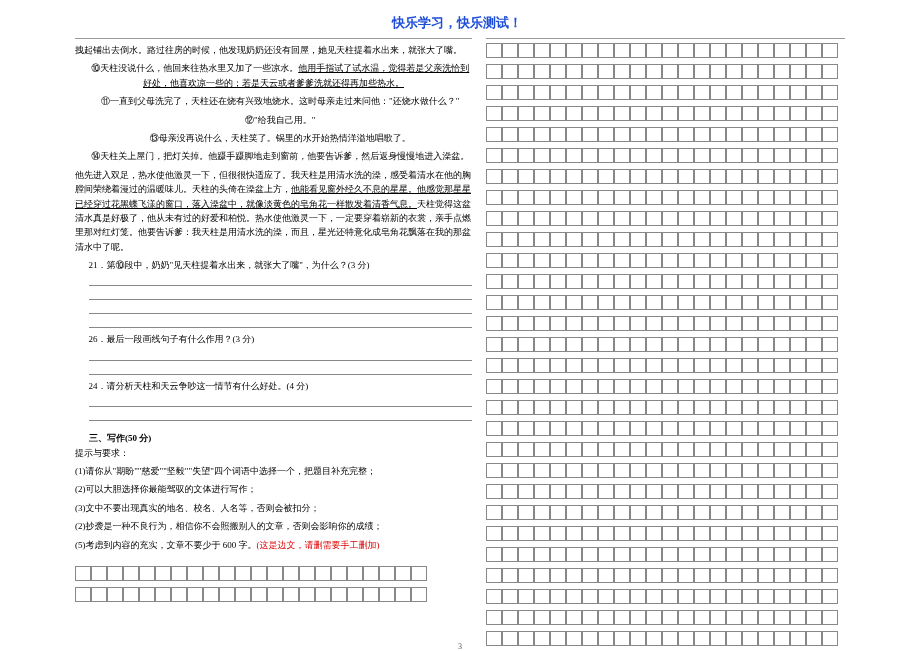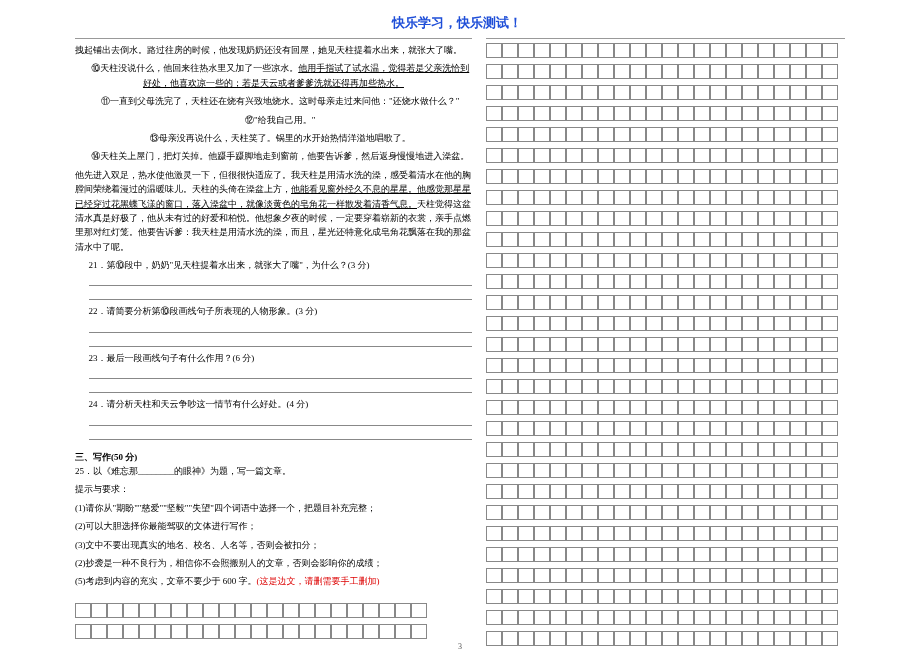--- a/index.html
+++ b/index.html
@@ -47,20 +47,21 @@
   .blank-line {
     border-bottom: 0.5px solid #888;
     height: 13px;
     margin: 1px 0;
     margin-left: 1.5em;
   }
   .section-title {
     font-weight: bold;
     margin-top: 10px;
     line-height: 1.6;
+    margin-left: 14px;
   }
   .red { color: #d00; font-weight: normal; }
   .grid-block { margin-bottom: 2px; }
   .grid-row { display: flex; height: 15px; }
   .grid-cell {
     width: 16px;
     height: 15px;
     border: 0.5px solid #888;
   }
   .grid-sep { height: 4px; }
@@ -86,41 +87,39 @@
 
     <div class="para">拽起铺出去倒水。路过往房的时候，他发现奶奶还没有回屋，她见天柱提着水出来，就张大了嘴。</div>
     <div class="para indent">
       <span>⑩天柱没说什么，他回来往热水里又加了一些凉水。</span><span class="uline">他用手指试了试水温，觉得若是父亲洗恰到好处，他喜欢凉一些的；若是天云或者爹爹洗就还得再加些热水。</span>
     </div>
     <div class="para indent">⑪一直到父母洗完了，天柱还在烧有兴致地烧水。这时母亲走过来问他："还烧水做什么？"</div>
     <div class="para indent">⑫"给我自己用。"</div>
     <div class="para indent">⑬母亲没再说什么，天柱笑了。锅里的水开始热情洋溢地唱歌了。</div>
     <div class="para indent">⑭天柱关上屋门，把灯关掉。他蹑手蹑脚地走到窗前，他要告诉爹，然后返身慢慢地进入澡盆。</div>
     <div class="para">
-      <span>他先进入双足，热水使他激灵一下，但很很快适应了。我天柱是用清水洗的澡，感受着清水在他的胸膛间荣绕着漫过的温暖味儿。天柱的头倚在澡盆上方，</span><span class="uline">他能看见窗外经久不息的星星。他感觉那星星已经穿过花黑蝶飞漾的窗口，落入澡盆中，就像淡黄色的皂角花一样散发着清香气息。</span><span>天柱觉得这盆清水真是好极了，他从未有过的好爱和柏悦。他想象夕夜的时候，一定要穿着崭新的衣裳，亲手点燃里那对红灯笼。他要告诉爹：我天柱是用清水洗的澡，而且，星光还特意化成皂角花飘落在我的那盆清水中了呢。</span>
+      <span>他先进入双足，热水使他激灵一下，但很很快适应了。我天柱是用清水洗的澡，感受着清水在他的胸膛间荣绕着漫过的温暖味儿。天柱的头倚在澡盆上方，</span><span class="uline">他能看见窗外经久不息的星星。他感觉那星星已经穿过花黑蝶飞漾的窗口，落入澡盆中，就像淡黄色的皂角花一样散发着清香气息。</span><span>天柱觉得这盆清水真是好极了，他从未有过的好爱和柏悦。热水使他激灵一下，一定要穿着崭新的衣裳，亲手点燃里那对红灯笼。他要告诉爹：我天柱是用清水洗的澡，而且，星光还特意化成皂角花飘落在我的那盆清水中了呢。</span>
     </div>
 
     <div class="q-line">21．第⑩段中，奶奶"见天柱提着水出来，就张大了嘴"，为什么？(3 分)</div>
     <div class="blank-line"></div>
     <div class="blank-line"></div>
 
-    <div class="q-line">22．请简要分析第⑩段画线句子所表现的人物形象。(3 分)</div>
     <div class="blank-line"></div>
     <div class="blank-line"></div>
 
-    <div class="q-line">23．最后一段画线句子有什么作用？(6 分)</div>
+    <div class="q-line">26．最后一段画线句子有什么作用？(3 分)</div>
     <div class="blank-line"></div>
     <div class="blank-line"></div>
 
     <div class="q-line">24．请分析天柱和天云争吵这一情节有什么好处。(4 分)</div>
     <div class="blank-line"></div>
     <div class="blank-line"></div>
 
     <div class="section-title">三、写作(50 分)</div>
-    <div class="para">25．以《难忘那________的眼神》为题，写一篇文章。</div>
     <div class="para">提示与要求：</div>
     <div class="para">(1)请你从"期盼""慈爱""坚毅""失望"四个词语中选择一个，把题目补充完整；</div>
     <div class="para">(2)可以大胆选择你最能驾驭的文体进行写作；</div>
     <div class="para">(3)文中不要出现真实的地名、校名、人名等，否则会被扣分；</div>
     <div class="para">(2)抄袭是一种不良行为，相信你不会照搬别人的文章，否则会影响你的成绩；</div>
     <div class="para">
       <span>(5)考虑到内容的充实，文章不要少于 600 字。</span><span class="red">(这是边文，请删需要手工删加)</span>
     </div>
 
     <div class="left-grids" id="left-grid">

